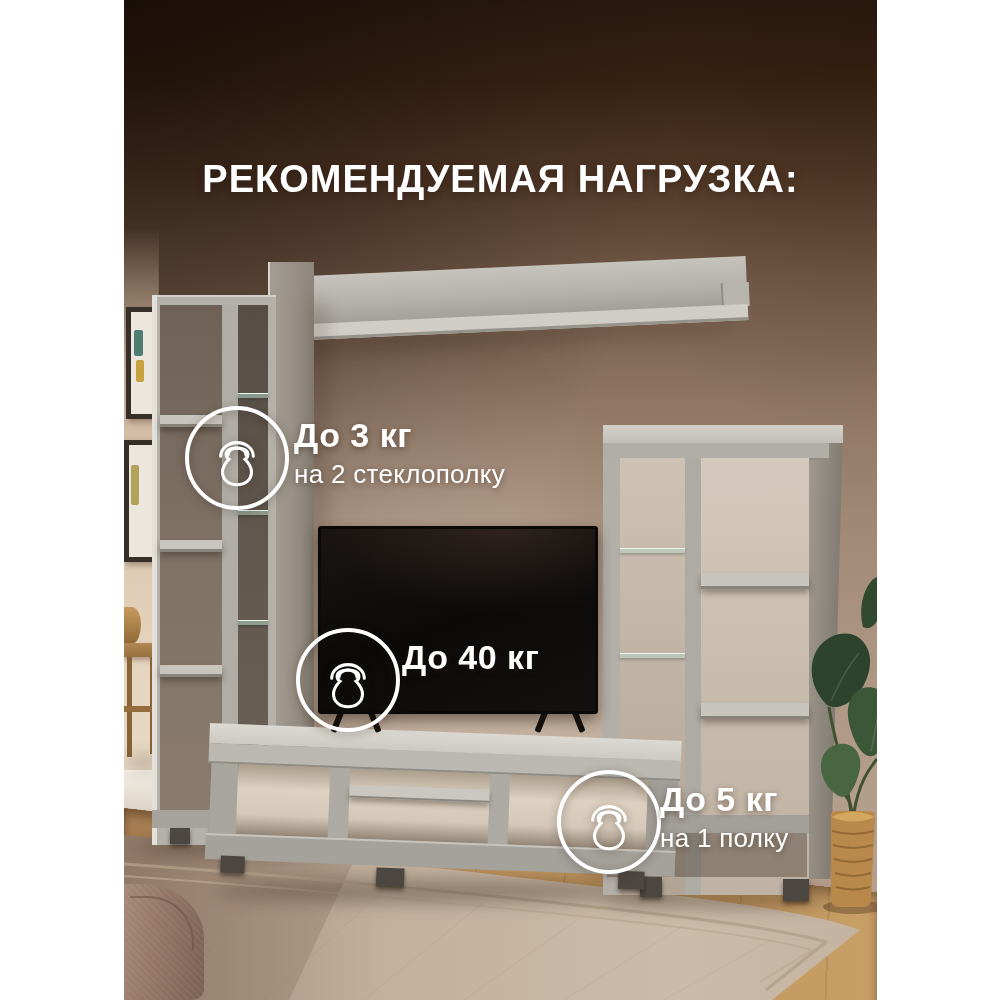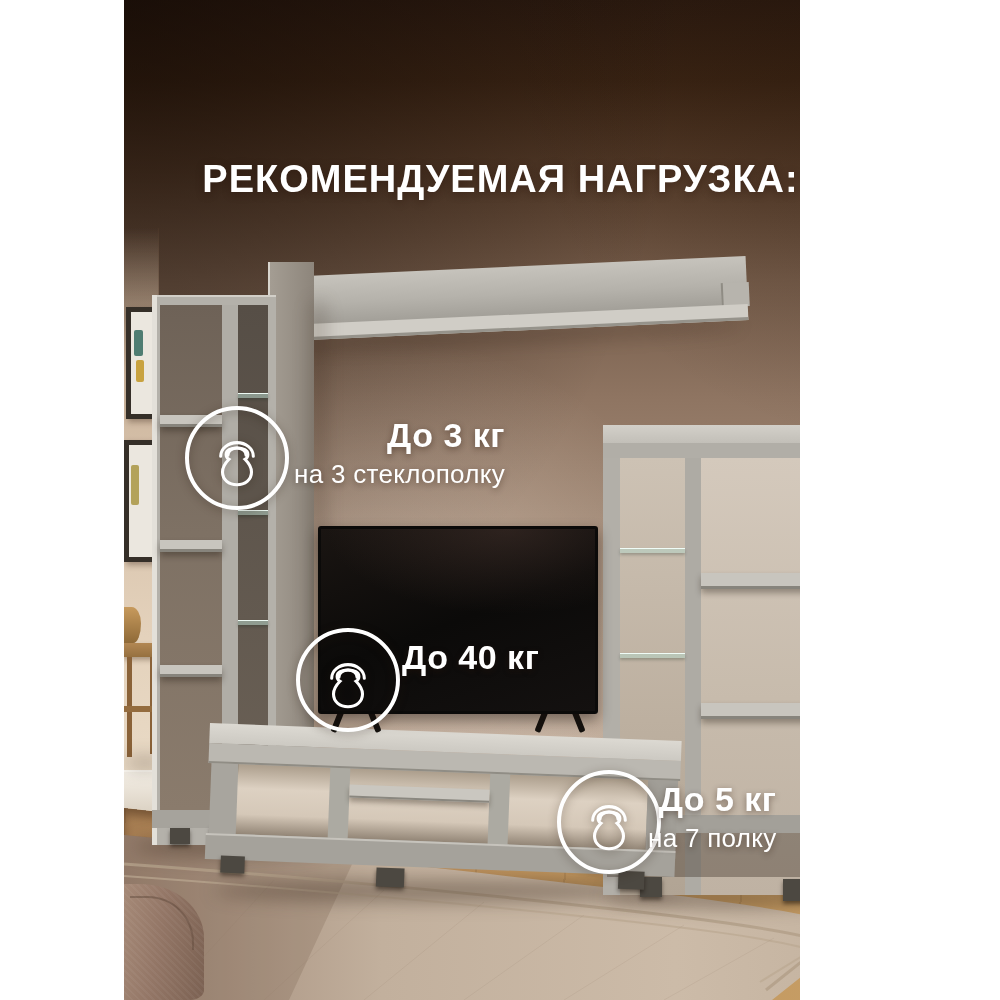--- a/index.html
+++ b/index.html
@@ -1,16 +1,16 @@
 <!DOCTYPE html>
 <html><head>
 <meta charset="utf-8">
 <style>
   html,body{margin:0;padding:0;background:#ffffff;}
-  .canvas{position:relative;width:800px;height:1000px;background:#ffffff;overflow:hidden;
+  .canvas{position:relative;width:1000px;height:1000px;background:#ffffff;overflow:hidden;
           font-family:"Liberation Sans", sans-serif;}
   .photo{position:absolute;left:124px;top:0;width:753px;height:1000px;overflow:hidden;}
   .abs{position:absolute;}
 
   
   .wall{inset:0;background:linear-gradient(180deg,#2b1a10 0%,#3a2414 8%,#543b29 17%,
         #755c4a 28%,#8f7562 40%,#a08875 52%,#ab9480 64%,#b39d8b 78%,#b6a190 100%);}
   .corner-shade{inset:0;background:
      radial-gradient(120% 115% at 0% 0%, rgba(14,6,2,0.60), rgba(14,6,2,0) 62%),
      radial-gradient(90% 80% at 100% 0%, rgba(35,18,6,0.30), rgba(35,18,6,0) 55%);}
@@ -125,21 +125,21 @@
   .sofa-seam{position:absolute;left:6px;top:12px;width:62px;height:52px;
      border-top:2px solid rgba(40,24,14,0.25);border-right:2px solid rgba(40,24,14,0.18);
      border-radius:0 46px 0 0;}
 
   
   .title{left:0;top:158px;width:753px;text-align:center;color:#ffffff;font-weight:bold;
      font-size:38px;letter-spacing:1px;text-shadow:0 2px 8px rgba(40,18,8,0.45);white-space:nowrap;}
   .ring{width:96px;height:96px;border:4px solid #ffffff;border-radius:50%;
      display:flex;align-items:center;justify-content:center;
      filter:drop-shadow(0 2px 5px rgba(30,15,5,0.35));}
-  .ctext{color:#ffffff;text-shadow:0 2px 6px rgba(40,20,8,0.45);text-align:right;}
+  .ctext{color:#ffffff;text-shadow:0 2px 6px rgba(40,20,8,0.45);}
   .cw{font-size:34px;font-weight:bold;line-height:36px;letter-spacing:0.5px;}
   .cs{font-size:26px;line-height:30px;margin-top:6px;letter-spacing:0.3px;}
 </style>
 </head>
 <body>
 
 <div class="canvas">
   <div class="photo">
 
     <div class="abs wall"></div>
@@ -293,21 +293,21 @@
       <svg width="58" height="58" viewBox="0 0 64 64">
         <g stroke="#ffffff" stroke-width="3.4" fill="none" stroke-linecap="round">
           <path d="M14 30 A18 15 0 0 1 50 30"></path>
           <path d="M22 29 A10 8 0 0 1 42 29"></path>
           <path d="M20 28 c0 -4.5 5 -7 12 -7 s12 2.5 12 7 c0 2.2 -1.2 4.2 -3.2 5.4 c4.4 4.4 7.2 9.6 7.2 14.1 c0 8.6 -7.2 14 -16 14 s-16 -5.4 -16 -14 c0 -4.5 2.8 -9.7 7.2 -14.1 c-2 -1.2 -3.2 -3.2 -3.2 -5.4 z"></path>
         </g>
       </svg>
     </div>
     <div class="abs ctext" style="left:170px;top:417px;">
       <div class="cw">До 3 кг</div>
-      <div class="cs">на 3 стеклополку</div>
+      <div class="cs">на 2 стеклополку</div>
     </div>
 
     <div class="abs ring" style="left:172px;top:628px;">
       <svg width="58" height="58" viewBox="0 0 64 64">
         <g stroke="#ffffff" stroke-width="3.4" fill="none" stroke-linecap="round">
           <path d="M14 30 A18 15 0 0 1 50 30"></path>
           <path d="M22 29 A10 8 0 0 1 42 29"></path>
           <path d="M20 28 c0 -4.5 5 -7 12 -7 s12 2.5 12 7 c0 2.2 -1.2 4.2 -3.2 5.4 c4.4 4.4 7.2 9.6 7.2 14.1 c0 8.6 -7.2 14 -16 14 s-16 -5.4 -16 -14 c0 -4.5 2.8 -9.7 7.2 -14.1 c-2 -1.2 -3.2 -3.2 -3.2 -5.4 z"></path>
         </g>
       </svg>
@@ -318,19 +318,19 @@
 
     <div class="abs ring" style="left:433px;top:770px;">
       <svg width="58" height="58" viewBox="0 0 64 64">
         <g stroke="#ffffff" stroke-width="3.4" fill="none" stroke-linecap="round">
           <path d="M14 30 A18 15 0 0 1 50 30"></path>
           <path d="M22 29 A10 8 0 0 1 42 29"></path>
           <path d="M20 28 c0 -4.5 5 -7 12 -7 s12 2.5 12 7 c0 2.2 -1.2 4.2 -3.2 5.4 c4.4 4.4 7.2 9.6 7.2 14.1 c0 8.6 -7.2 14 -16 14 s-16 -5.4 -16 -14 c0 -4.5 2.8 -9.7 7.2 -14.1 c-2 -1.2 -3.2 -3.2 -3.2 -5.4 z"></path>
         </g>
       </svg>
     </div>
-    <div class="abs ctext" style="left:524px;top:781px;">
+    <div class="abs ctext" style="left:536px;top:781px;">
       <div class="cw">До 5 кг</div>
-      <div class="cs">на 7 полку</div>
+      <div class="cs">на 1 полку</div>
     </div>
 
   </div>
 </div>
 
 </body></html>

